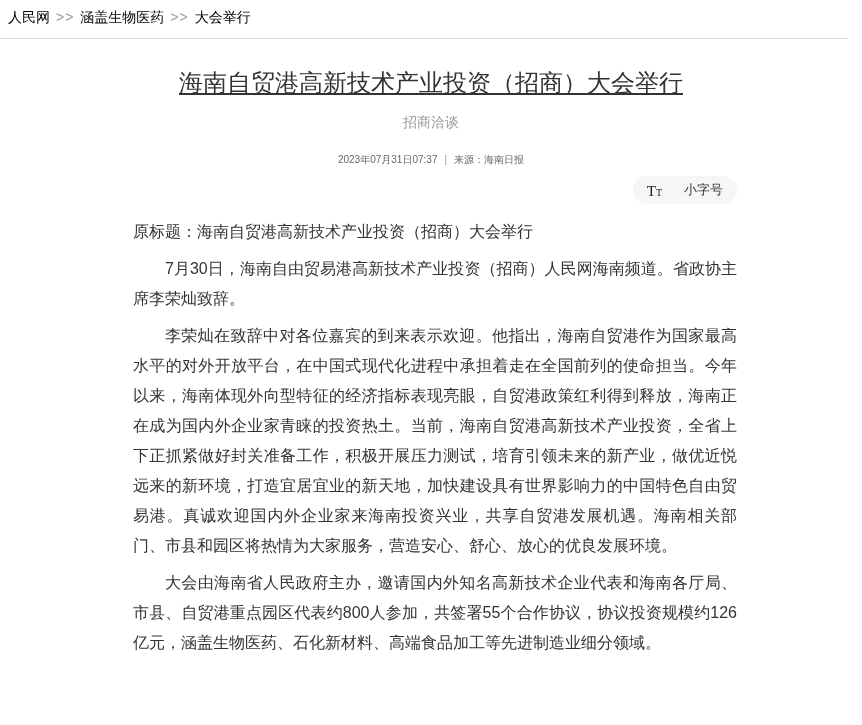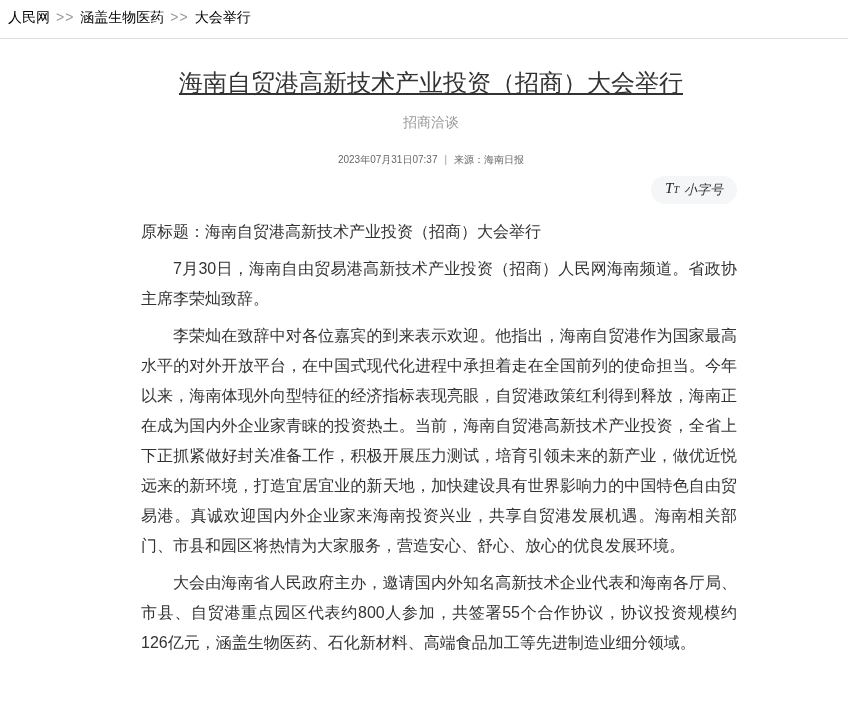--- a/index.html
+++ b/index.html
@@ -69,47 +69,46 @@
     color: #666666;
     text-decoration: none;
   }
   .toolbar {
     margin-top: 9px;
     display: flex;
     justify-content: flex-end;
   }
   .font-size-btn {
     display: inline-flex;
-    align-items: flex-start;
-    gap: 5px;
+    align-items: flex-end;
+    gap: 22px;
     background: #f5f6f7;
     border: none;
     border-radius: 14px;
     padding: 5px 14px;
     font-size: 13px;
     color: #333333;
     cursor: pointer;
     font-family: "Liberation Sans", "DejaVu Sans", sans-serif;
-    font-style: italic;
   }
   .tt-icon {
     font-family: "Liberation Serif", "DejaVu Serif", serif;
     line-height: 1;
     color: #222222;
   }
   .tt-icon .t-big   { font-size: 15px; }
   .tt-icon .t-small { font-size: 10px; }
   .article-body {
     margin-top: 13px;
     font-size: 16px;
     line-height: 30px;
     color: #333333;
   }
   .article-body p.para {
-    margin: 0 0 7px 16px;
+    margin: 0 0 7px 8px;
     text-indent: 2em;
     text-align: justify;
   }
   .article-body p.para.no-indent {
     text-indent: 0;
   }
 </style>
 </head>
 <body>
 

